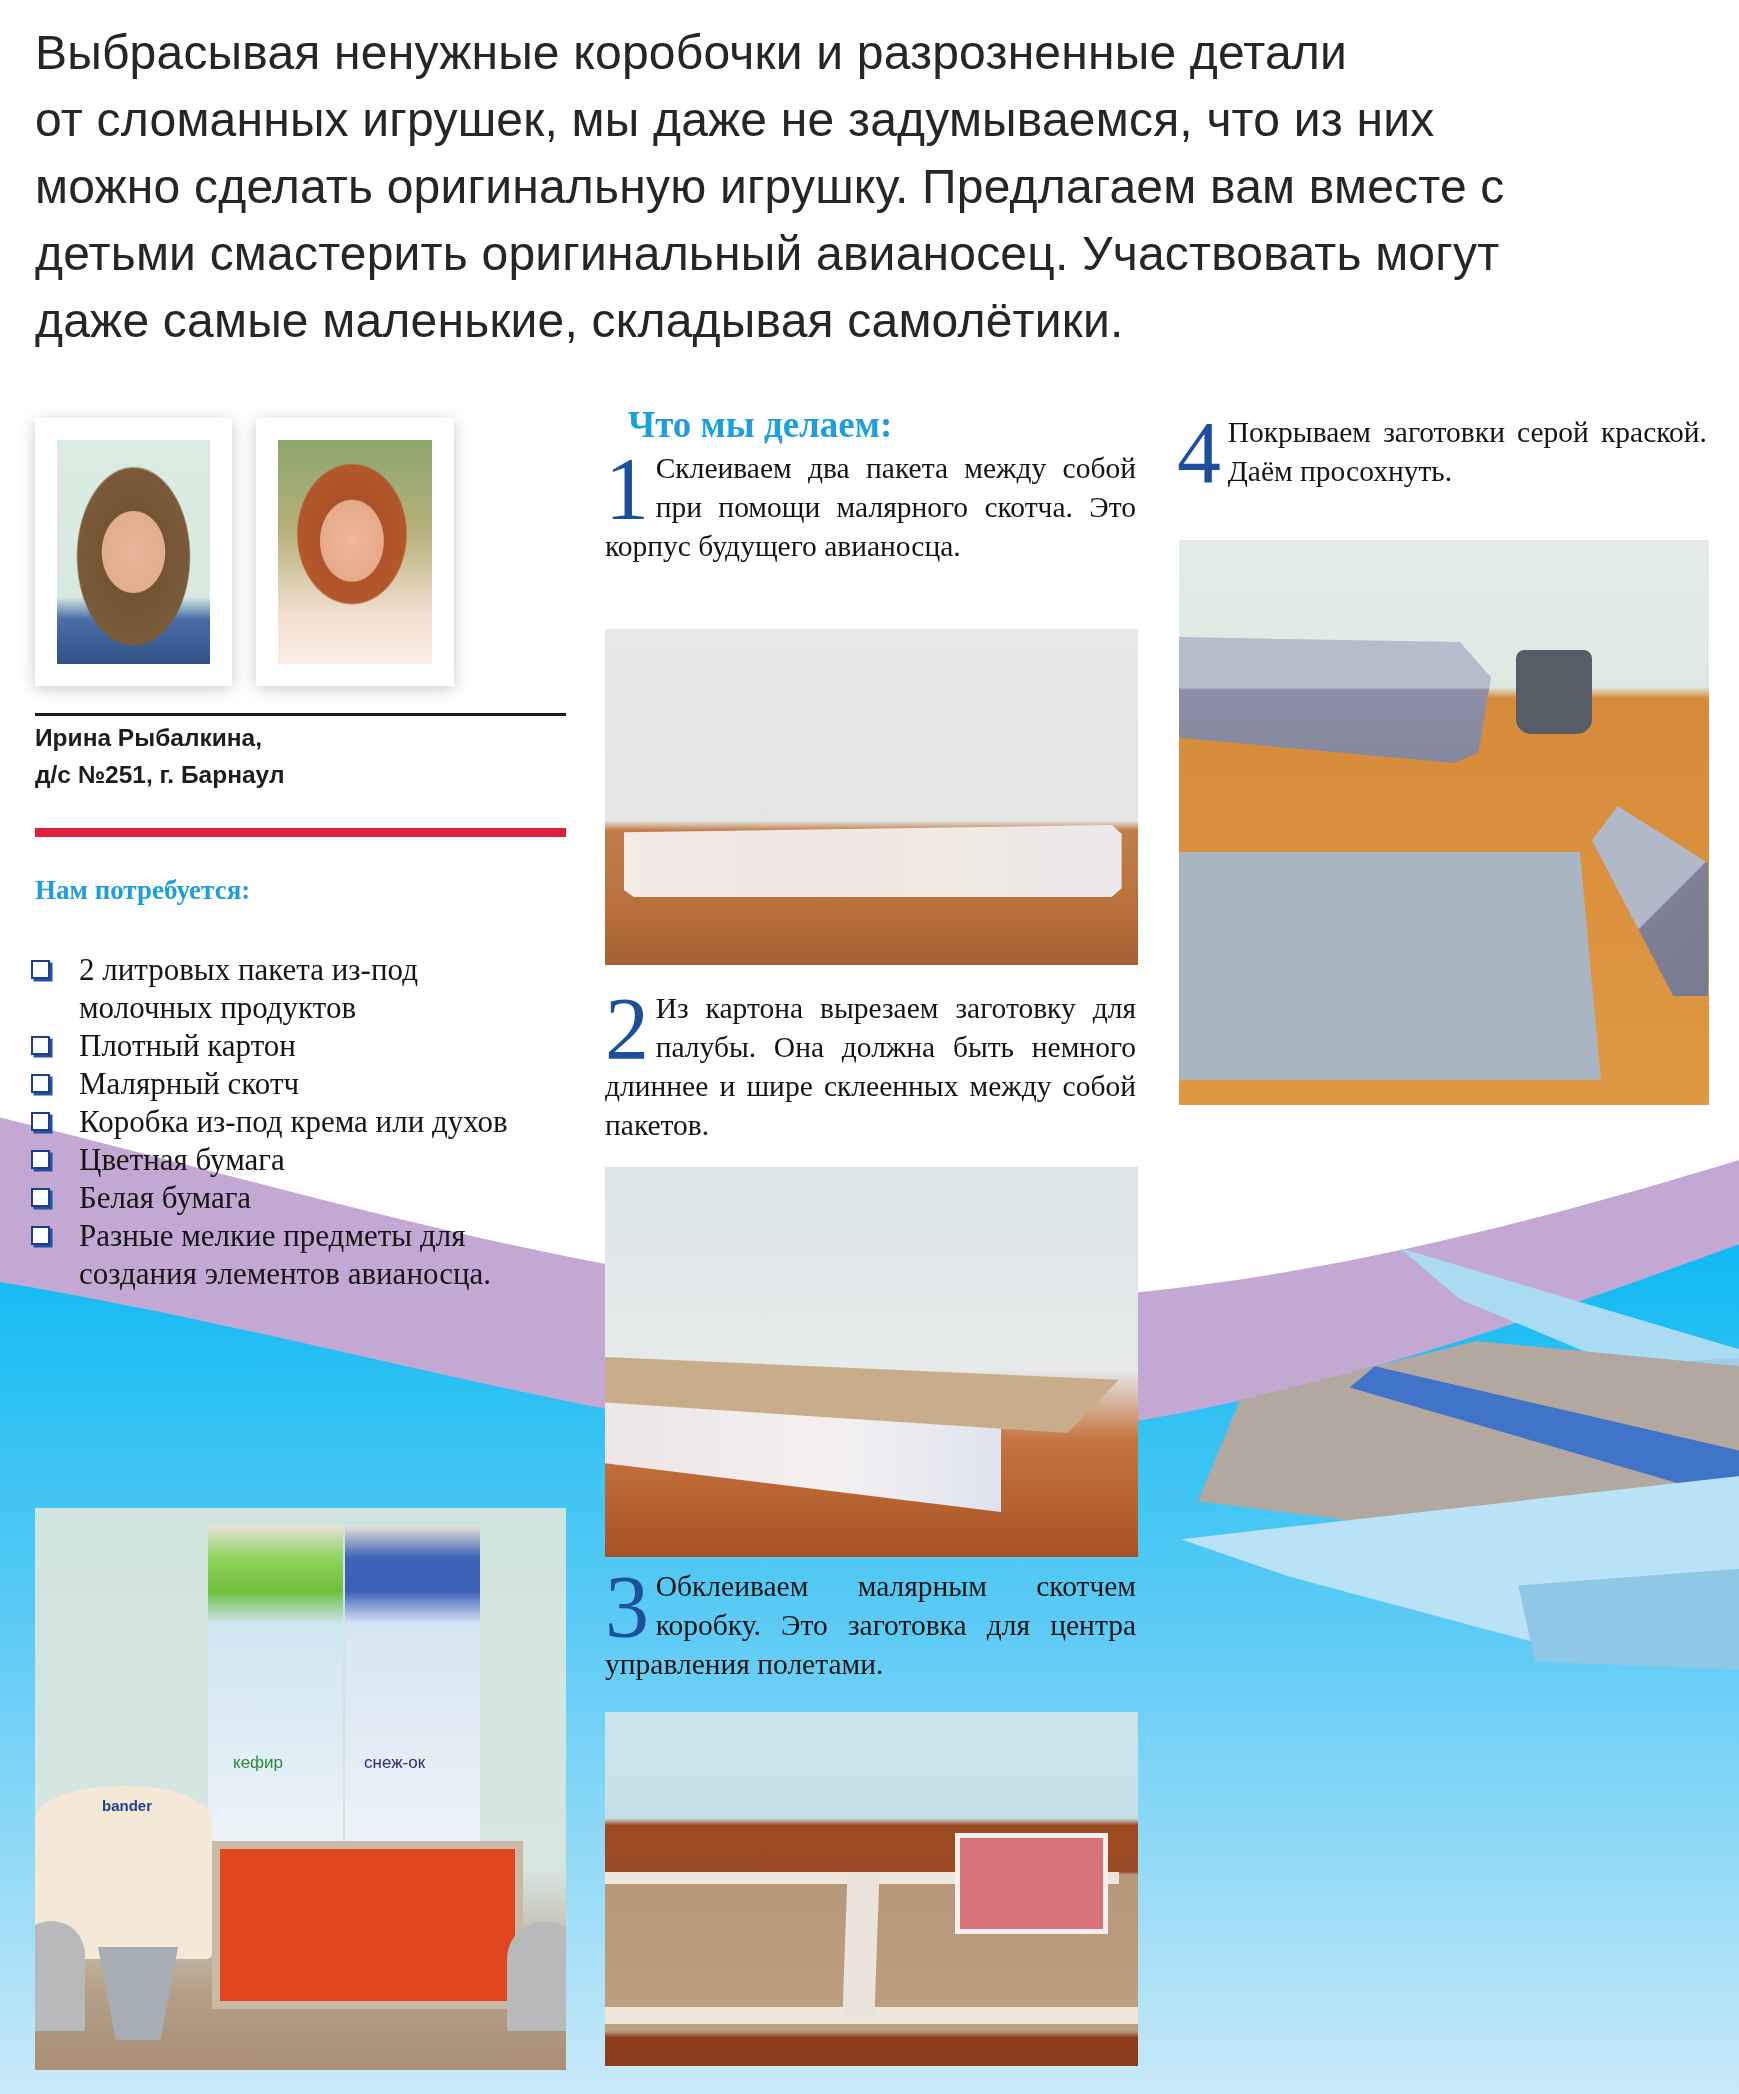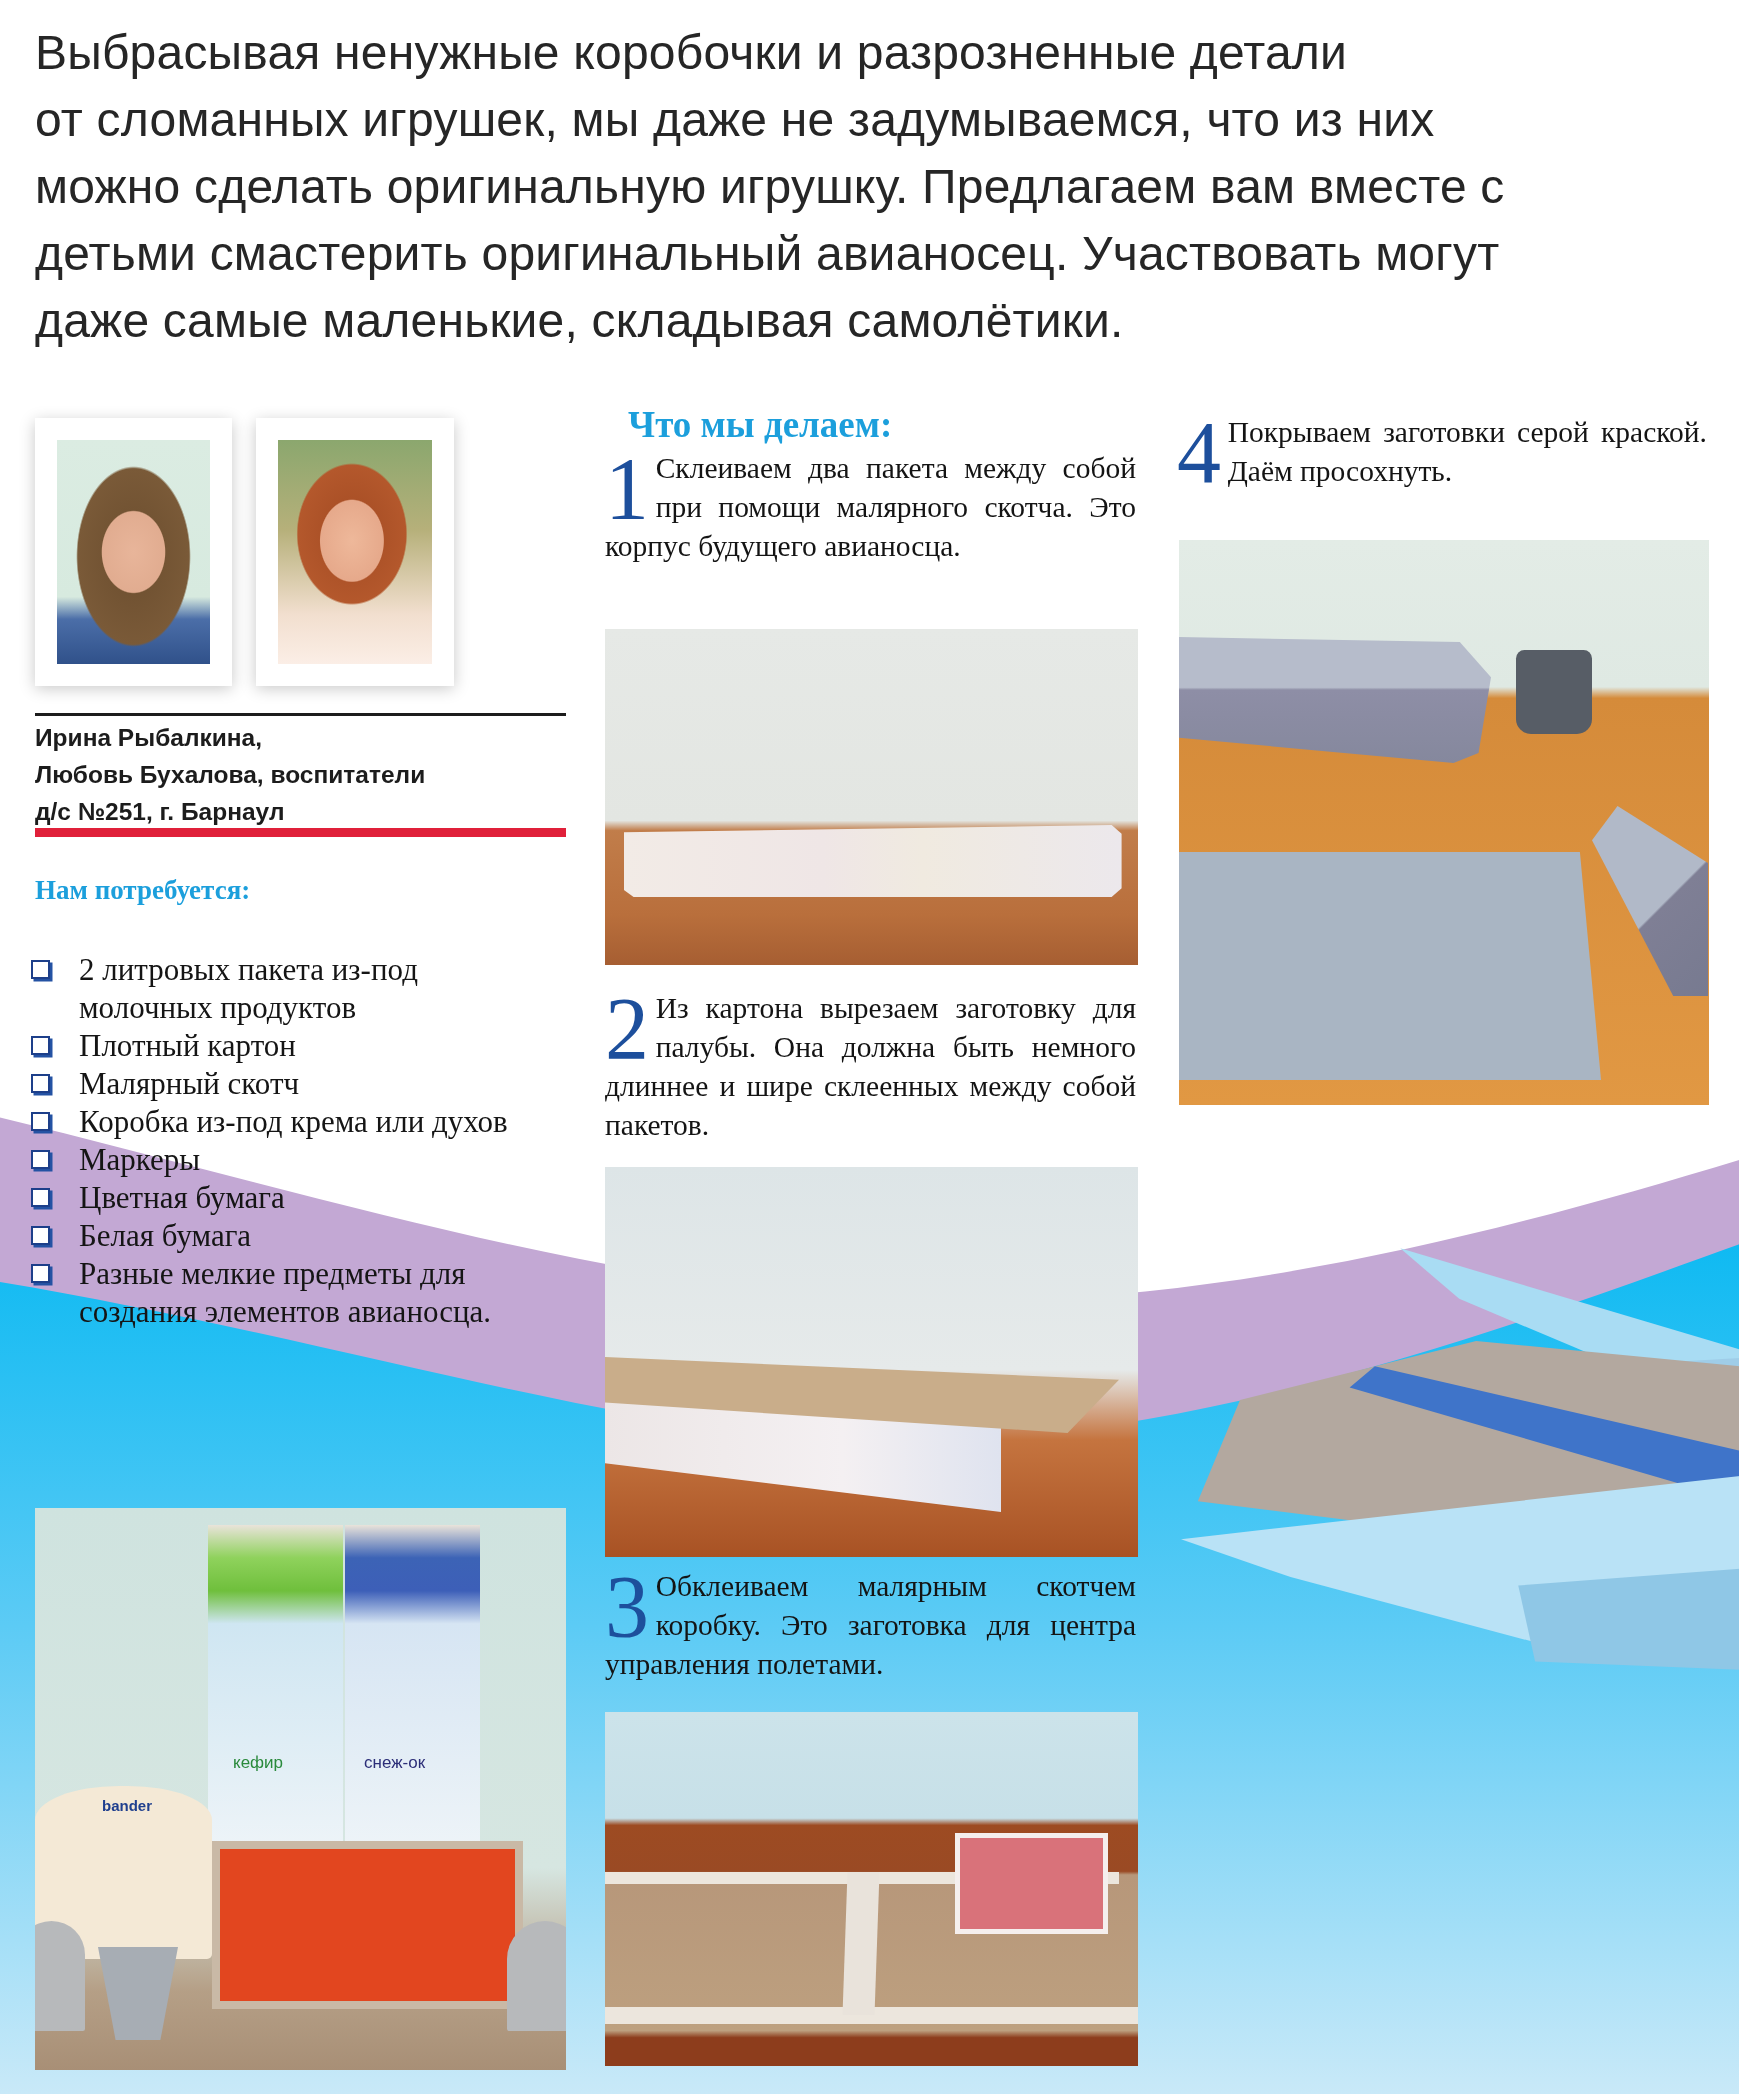--- a/index.html
+++ b/index.html
@@ -204,32 +204,30 @@
 <div class="photo-frame" id="photo1">
   <div class="photo" title="Ирина Рыбалкина"></div>
 </div>
 <div class="photo-frame" id="photo2">
   <div class="photo" title="Любовь Бухалова"></div>
 </div>
 
 <div class="author-topline"></div>
 <div class="author-names">
   <div>Ирина Рыбалкина,</div>
-  <div>Любовь Бухалова, воспитатели</div>
   <div>д/с №251, г. Барнаул</div>
 </div>
 <div class="author-redline"></div>
 
 <div class="section-title" id="needs-title">Нам потребуется:</div>
 <div class="materials">
   <div class="mat-item"><span class="mat-check"></span><span>2 литровых пакета из-под молочных продуктов</span></div>
   <div class="mat-item"><span class="mat-check"></span><span>Плотный картон</span></div>
   <div class="mat-item"><span class="mat-check"></span><span>Малярный скотч</span></div>
   <div class="mat-item"><span class="mat-check"></span><span>Коробка из-под крема или духов</span></div>
-  <div class="mat-item"><span class="mat-check"></span><span>Маркеры</span></div>
   <div class="mat-item"><span class="mat-check"></span><span>Цветная бумага</span></div>
   <div class="mat-item"><span class="mat-check"></span><span>Белая бумага</span></div>
   <div class="mat-item"><span class="mat-check"></span><span>Разные мелкие предметы для создания элементов авианосца.</span></div>
 </div>
 
 <div class="pic" id="pic-materials">
   <div class="carton1"></div>
   <div class="carton2"></div>
   <span class="label-kefir">кефир</span>
   <span class="label-snezhok">снеж-ок</span>

